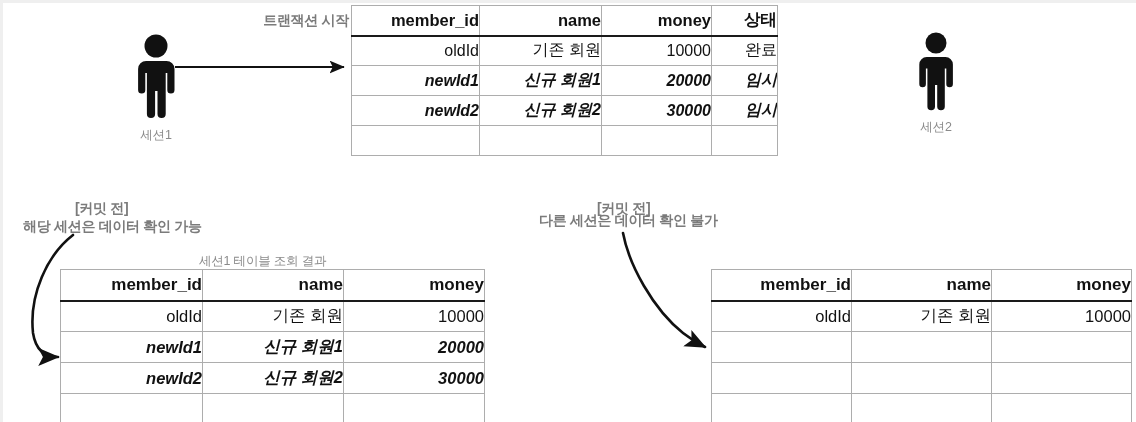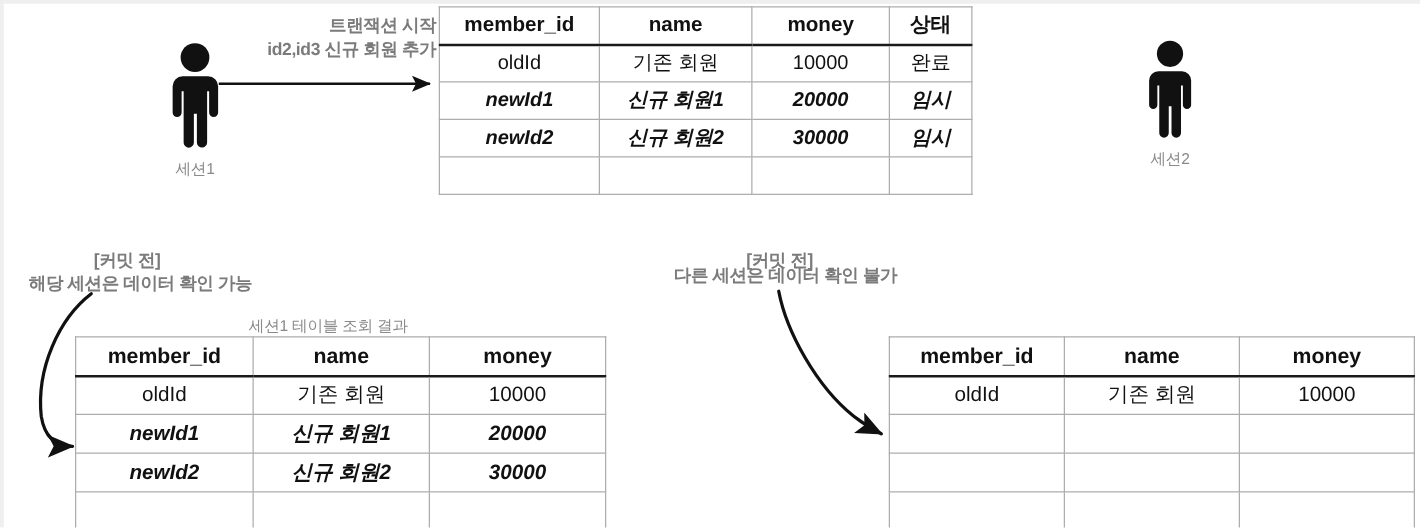--- a/index.html
+++ b/index.html
@@ -58,21 +58,21 @@
 
   
   .tbl {
     position: absolute;
     border-collapse: collapse;
     table-layout: fixed;
     background: #fff;
   }
   .tbl td {
     border: 1px solid #adadad;
-    text-align: center;
+    text-align: right;
     vertical-align: middle;
     color: #111;
     font-size: 16px;
     padding: 0;
     height: 30px;
     box-sizing: border-box;
     overflow: hidden;
     white-space: nowrap;
     margin-top: 26px;
   }
@@ -105,21 +105,20 @@
   <div class="person" style="left:125px; top:30px; width:56px;">
     <svg width="56" height="88" viewBox="0 0 56 88">
       <circle cx="28" cy="13" r="11.5" fill="#111111"></circle>
       <path d="M17.5 28 h21 a8 8 0 0 1 8 8 v21 a3.6 3.6 0 0 1 -7.2 0 v-17 h-1.6 v41 a4.1 4.1 0 0 1 -8.2 0 v-23 h-2.4 v23 a4.1 4.1 0 0 1 -8.2 0 v-41 h-1.6 v17 a3.6 3.6 0 0 1 -7.2 0 v-21 a8 8 0 0 1 8 -8 z" fill="#111111"></path>
     </svg>
     <div class="person-label" style="top:94px;">세션1</div>
   </div>
 
   <div class="caption center" style="left:170px; top:8px; width:176px;">
     <div>트랜잭션 시작</div>
-    <div>id2,id3 신규 회원 추가</div>
   </div>
 
   <div class="person" style="left:908px; top:28px; width:50px;">
     <svg width="50" height="82" viewBox="0 0 50 82">
       <circle cx="25" cy="12" r="10.5" fill="#111111"></circle>
       <path d="M15.5 26 h19 a7.4 7.4 0 0 1 7.4 7.4 v19.5 a3.3 3.3 0 0 1 -6.6 0 v-15.5 h-1.5 v38 a3.8 3.8 0 0 1 -7.6 0 v-21.5 h-2.2 v21.5 a3.8 3.8 0 0 1 -7.6 0 v-38 h-1.5 v15.5 a3.3 3.3 0 0 1 -6.6 0 v-19.5 a7.4 7.4 0 0 1 7.4 -7.4 z" fill="#111111"></path>
     </svg>
     <div class="person-label" style="top:88px;">세션2</div>
   </div>
 

